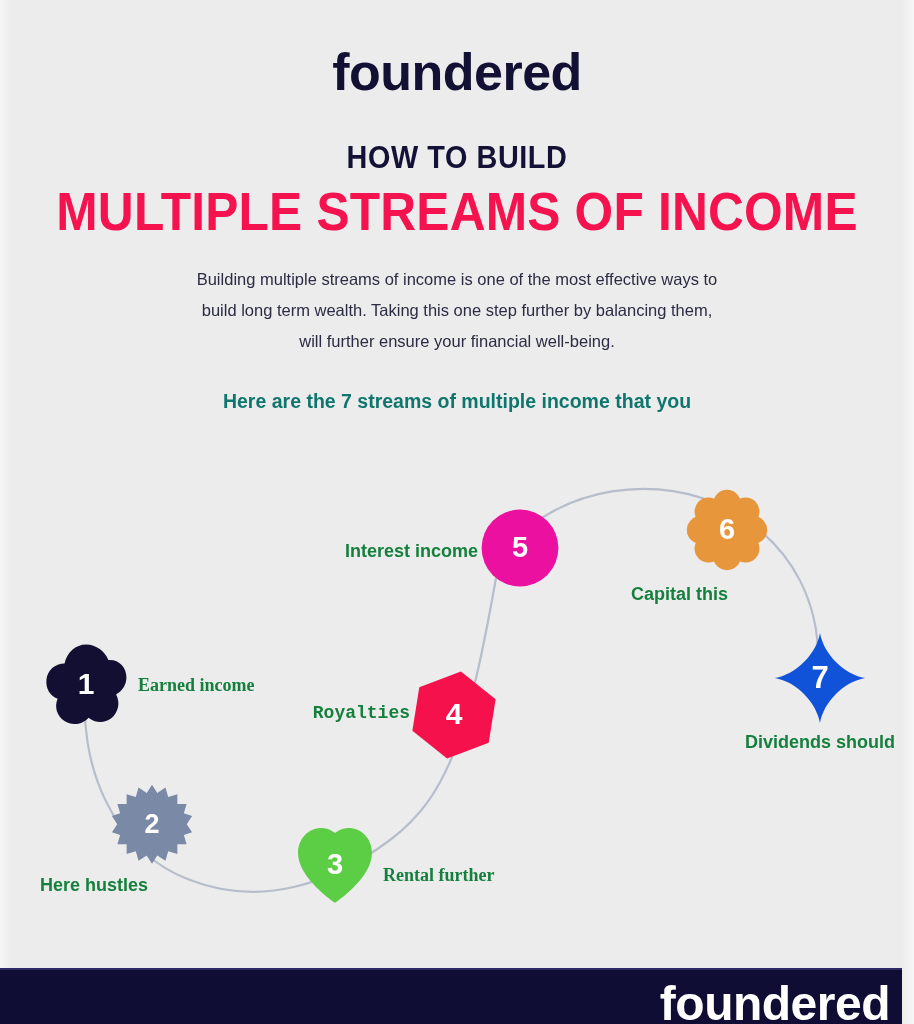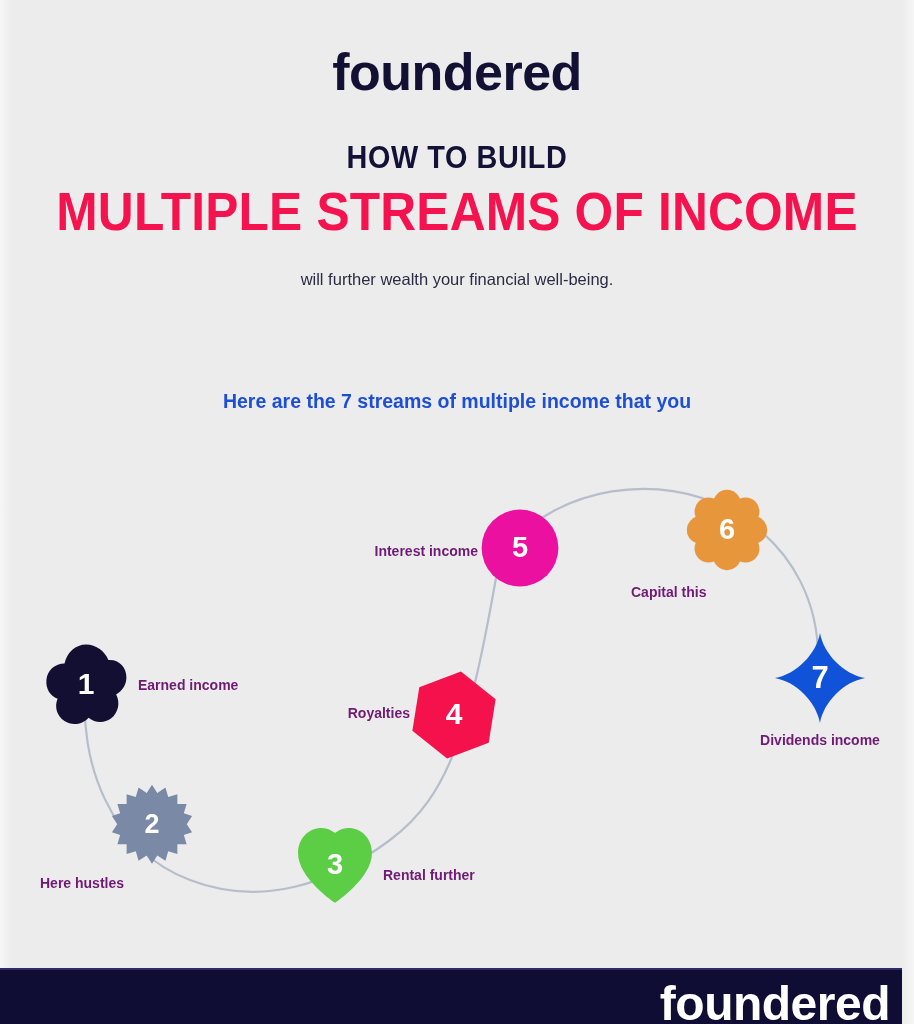--- a/index.html
+++ b/index.html
@@ -88,21 +88,21 @@
 
   #subhead {
     position: absolute;
     top: 386px;
     left: 157px;
     width: 600px;
     text-align: center;
     font-size: 19.5px;
     line-height: 31px;
     font-weight: 700;
-    color: #1d4ed8;
+    color: #0f766e;
   }
 
   #diagram {
     position: absolute;
     top: 460px;
     left: 0;
     width: 914px;
     height: 470px;
   }
   #arc-svg {
@@ -128,26 +128,26 @@
     transform: translate(-50%, -50%);
   }
   .shape svg { position: absolute; top: 0; left: 0; }
   .shape .num {
     position: relative;
     z-index: 2;
     transform: translateY(-1px);
   }
   .label {
     position: absolute;
-    font-size: 14px;
-    font-weight: 700;
-    color: #701a75;
+    font-size: 18px;
+    font-weight: 700;
+    color: #15803d;
     white-space: nowrap;
   }
-  .label.right  { left: 0;  transform: translate(0, -50%); }
+  .label.right  { left: 0;  transform: translate(0, -50%); font-family: Liberation Serif, serif; }
   .label.left   { right: 0; transform: translate(0, -50%); }
   .label.below  { left: 50%; transform: translate(-50%, 0); }
 
   #footer {
     position: absolute;
     left: 0;
     bottom: 0;
     width: 914px;
     height: 56px;
     background: #0f0d33;
@@ -176,21 +176,23 @@
 
 <div id="page" style="background: rgb(236, 236, 236);">
 
   <div id="logo-top" class="brand-logo" style="color: rgb(18, 16, 51);">foundered</div>
 
   <div id="kicker">HOW TO BUILD</div>
 
   <div id="headline" style="color: rgb(245, 19, 79);">MULTIPLE STREAMS OF INCOME</div>
 
   <div id="intro">
-    <div>will further wealth your financial well-being.</div>
+    <div>Building multiple streams of income is one of the most effective ways to</div>
+    <div>build long term wealth. Taking this one step further by balancing them,</div>
+    <div>will further ensure your financial well-being.</div>
   </div>
 
   <div id="subhead">
     <div>Here are the 7 streams of multiple income that you</div>
   </div>
 
   <div id="diagram">
 
     <svg id="arc-svg" width="914" height="470" viewBox="0 0 914 470">
 
@@ -235,21 +237,21 @@
       <div class="label right" style="left:48px; top:10px;">Rental further</div>
     </div>
 
     <div class="node" style="left:454px; top:255px;">
       <div class="shape" style="width:92px; height:92px; font-size:30px;">
         <svg width="92" height="92" viewBox="0 0 100 100">
           <polygon fill="#f5114b" points="50,2 92,26 92,74 50,98 8,74 8,26" transform="rotate(9 50 50)"></polygon>
         </svg>
         <span class="num">4</span>
       </div>
-      <div class="label left" style="right:44px; top:-2px;">Royalties</div>
+      <div class="label left" style="right:44px; top:-2px;font-family:Liberation Mono, monospace;">Royalties</div>
     </div>
 
     <div class="node" style="left:520px; top:88px;">
       <div class="shape" style="width:80px; height:80px; font-size:29px;">
         <svg width="80" height="80" viewBox="0 0 100 100">
           <circle fill="#ec10a0" cx="50" cy="50" r="48"></circle>
         </svg>
         <span class="num">5</span>
       </div>
       <div class="label left" style="right:42px; top:3px;">Interest income</div>
@@ -276,21 +278,21 @@
     </div>
 
     <div class="node" style="left:820px; top:218px;">
       <div class="shape" style="width:92px; height:98px; font-size:31px;">
         <svg width="92" height="98" viewBox="0 0 100 100">
           <path fill="#1153d8" d="M50 1 C54 24 76 46 99 50 C76 54 54 76 50 99
             C46 76 24 54 1 50 C24 46 46 24 50 1 Z"></path>
         </svg>
         <span class="num">7</span>
       </div>
-      <div class="label below" style="left:0px; top:54px; transform:translate(-50%,0);">Dividends income</div>
+      <div class="label below" style="left:0px; top:54px; transform:translate(-50%,0);">Dividends should</div>
     </div>
 
   </div>
 
   <div id="footer" style="background: rgb(15, 13, 51);">
     <div id="footer-top-line"></div>
     <div id="logo-bottom">foundered</div>
   </div>
 
 </div>

